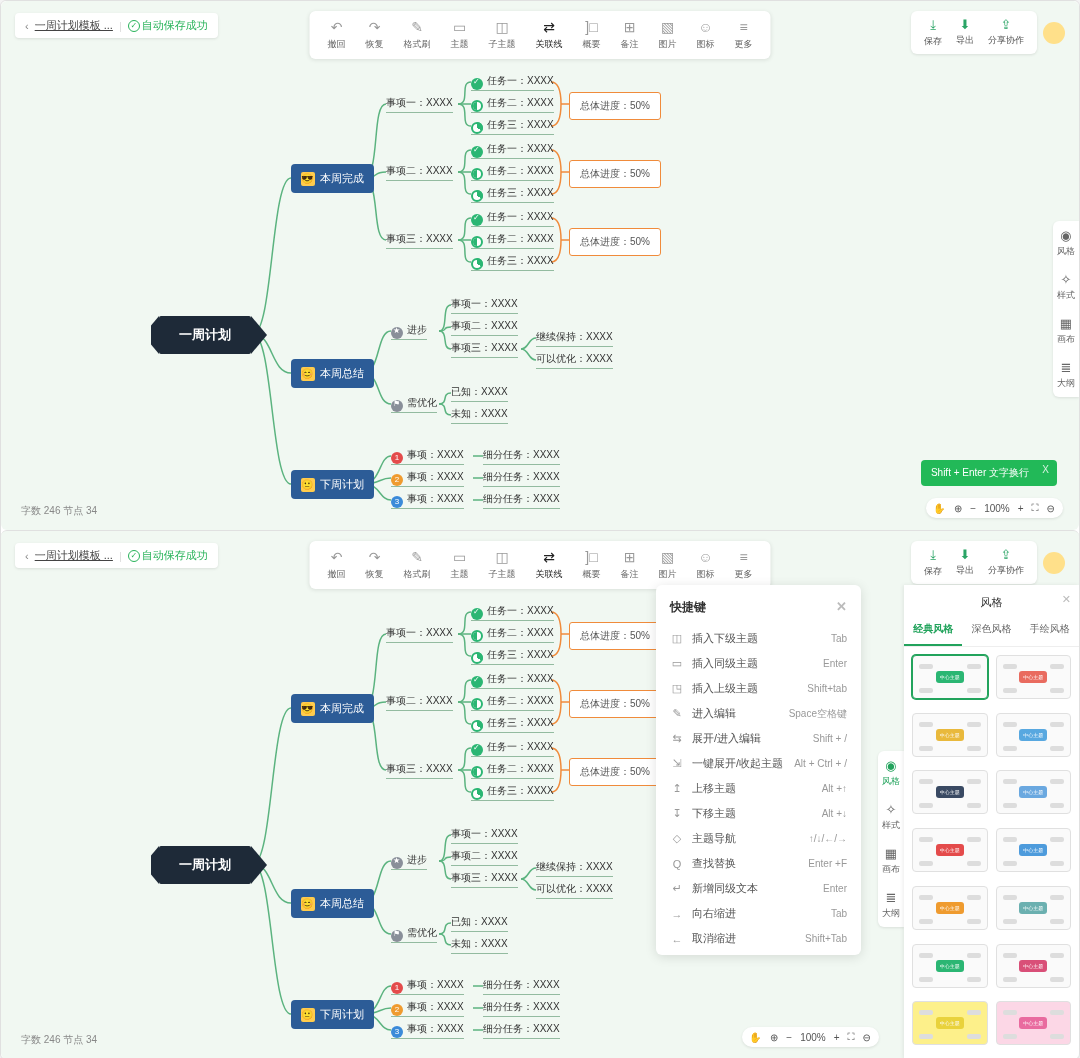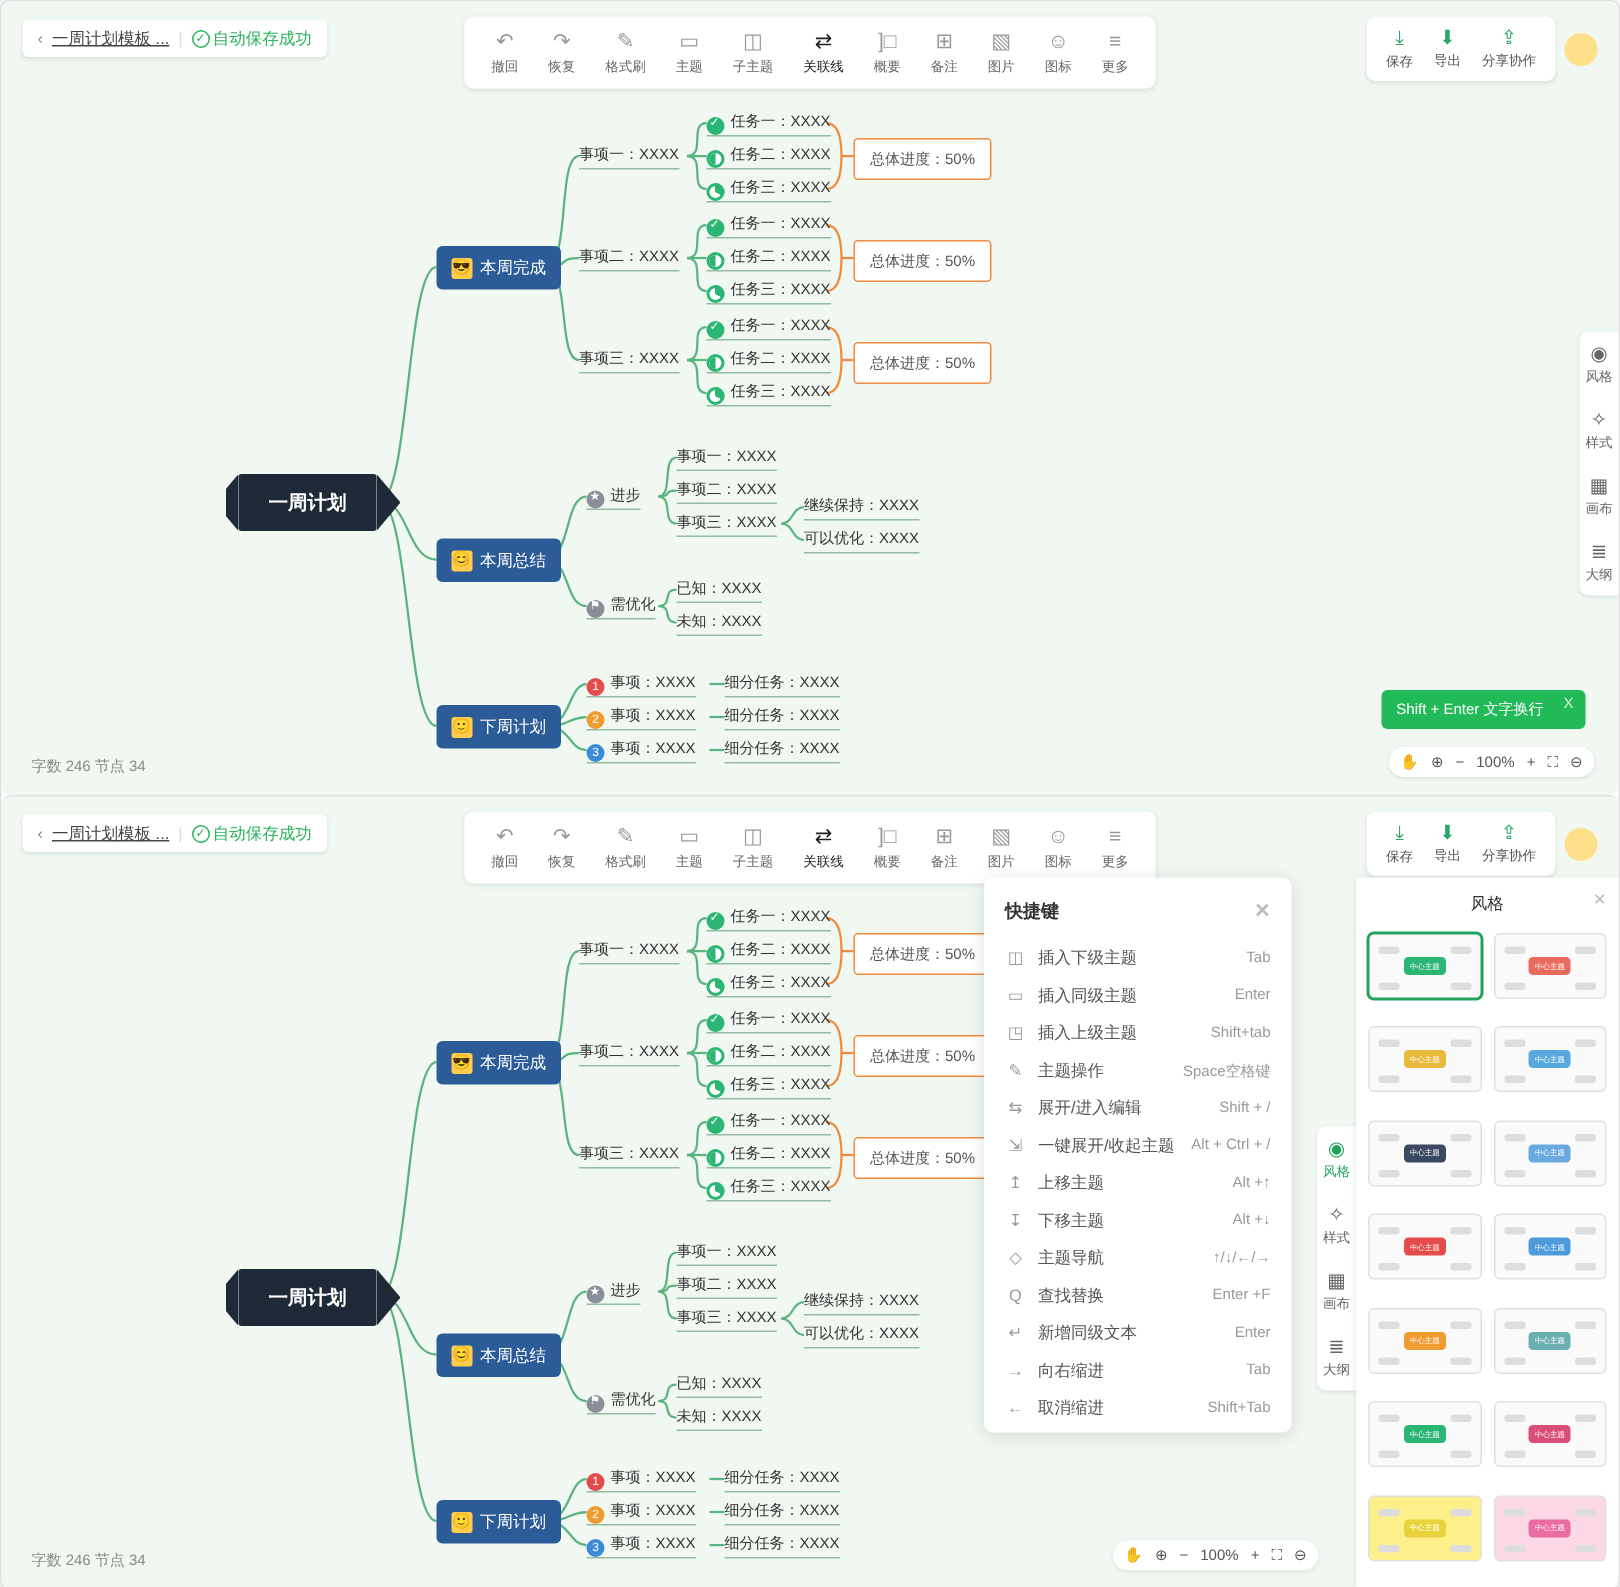--- a/index.html
+++ b/index.html
@@ -612,21 +612,21 @@
           <span>插入同级主题</span>
           <span class="pkey">Enter</span>
         </div>
         <div class="prow">
           <span class="pic">◳</span>
           <span>插入上级主题</span>
           <span class="pkey">Shift+tab</span>
         </div>
         <div class="prow">
           <span class="pic">✎</span>
-          <span>主题操作</span>
+          <span>进入编辑</span>
           <span class="pkey">Space空格键</span>
         </div>
         <div class="prow">
           <span class="pic">⇆</span>
           <span>展开/进入编辑</span>
           <span class="pkey">Shift + /</span>
         </div>
         <div class="prow">
           <span class="pic">⇲</span>
           <span>一键展开/收起主题</span>
@@ -663,20 +663,25 @@
           <span class="pkey">Tab</span>
         </div>
         <div class="prow">
           <span class="pic">←</span>
           <span>取消缩进</span>
           <span class="pkey">Shift+Tab</span>
         </div>
       </div>
       <div class="stylepanel">
         <div class="sphdr"><span>风格</span><span class="cx">✕</span></div>
+        <div class="sptabs">
+          <div class="sptab active">经典风格</div>
+          <div class="sptab">深色风格</div>
+          <div class="sptab">手绘风格</div>
+        </div>
         <div class="thumbs">
           <div class="thumb active">
             <div class="tc" style="background: rgb(43, 182, 115);">中心主题</div>
             <div class="tl" style="background: rgb(221, 221, 221); top: 8px; left: 6px;"></div>
             <div class="tl" style="background: rgb(221, 221, 221); top: 32px; left: 6px;"></div>
             <div class="tr" style="background: rgb(221, 221, 221); top: 8px; right: 6px;"></div>
             <div class="tr" style="background: rgb(221, 221, 221); top: 32px; right: 6px;"></div>
           </div>
           <div class="thumb">
             <div class="tc" style="background: rgb(233, 107, 95);">中心主题</div>

